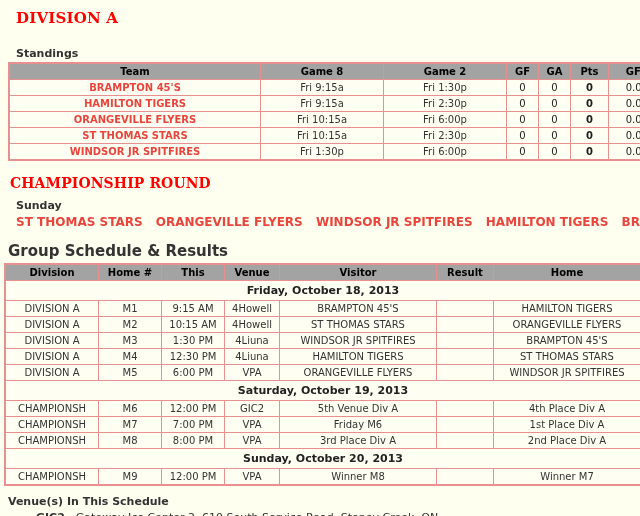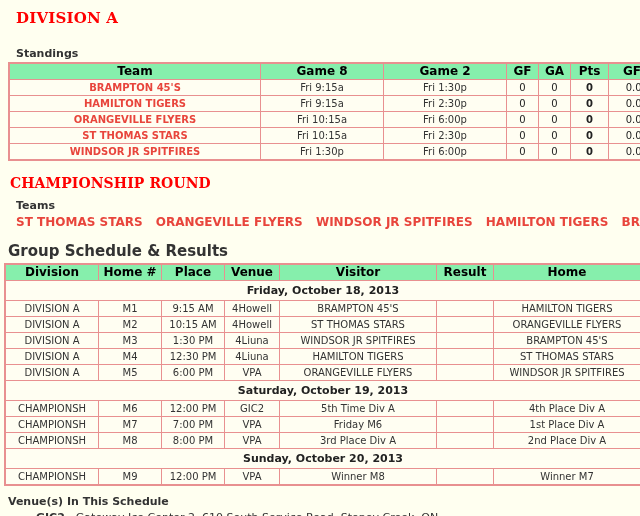--- a/index.html
+++ b/index.html
@@ -84,24 +84,24 @@
     padding: 1px 2px;
     font-size: 10px;
     font-weight: normal;
     text-align: center;
     vertical-align: middle;
     line-height: 13px;
     overflow: hidden;
     white-space: nowrap;
   }
   table.grid th {
-    background: #86efac;
+    background: #a3a3a3;
     font-weight: bold;
     color: #000000;
-    font-size: 12px;
+    font-size: 10px;
   }
 
   
   #standings-table { width: 624px; margin-left: 0; }
   #standings-table td.team-cell {
     color: #E8453C;
     font-weight: bold;
   }
   #standings-table td.game-cell {
     color: #333333;
@@ -213,21 +213,21 @@
         <td>0</td>
         <td>0</td>
         <td class="pts-cell">0</td>
         <td>0.000</td>
       </tr>
     </tbody>
   </table>
 
   <h2 class="round-title">CHAMPIONSHIP ROUND</h2>
 
-  <div class="teams-label">Teams</div>
+  <div class="teams-label">Sunday</div>
   <div class="teams-list">
     <span class="team-chip">ST THOMAS STARS</span>
     <span class="team-chip">ORANGEVILLE FLYERS</span>
     <span class="team-chip">WINDSOR JR SPITFIRES</span>
     <span class="team-chip">HAMILTON TIGERS</span>
     <span class="team-chip">BRAMPTON 45'S</span>
   </div>
 
   <h2 class="big-section-title">Group Schedule &amp; Results</h2>
 
@@ -238,21 +238,21 @@
         <col style="width:62px">
         <col style="width:54px">
       <col style="width:156px">
         <col style="width:56px">
         <col style="width:146px">
     </colgroup>
     <thead>
       <tr>
         <th>Division</th>
         <th>Home #</th>
-        <th>Place</th>
+        <th>This</th>
         <th>Venue</th>
         <th>Visitor</th>
         <th>Result</th>
         <th>Home</th>
       </tr>
     </thead>
     <tbody>
 
       <tr class="day-row">
         <td colspan="7">Friday, October 18, 2013</td>
@@ -304,21 +304,21 @@
       </tr>
 
       <tr class="day-row">
         <td colspan="7">Saturday, October 19, 2013</td>
       </tr>
       <tr>
         <td>CHAMPIONSH</td>
         <td>M6</td>
         <td>12:00 PM</td>
         <td>GIC2</td>
-        <td>5th Time Div A</td>
+        <td>5th Venue Div A</td>
         <td></td>
         <td>4th Place Div A</td>
       </tr>
       <tr>
         <td>CHAMPIONSH</td>
         <td>M7</td>
         <td>7:00 PM</td>
         <td>VPA</td>
         <td>Friday M6</td>
         <td></td>

